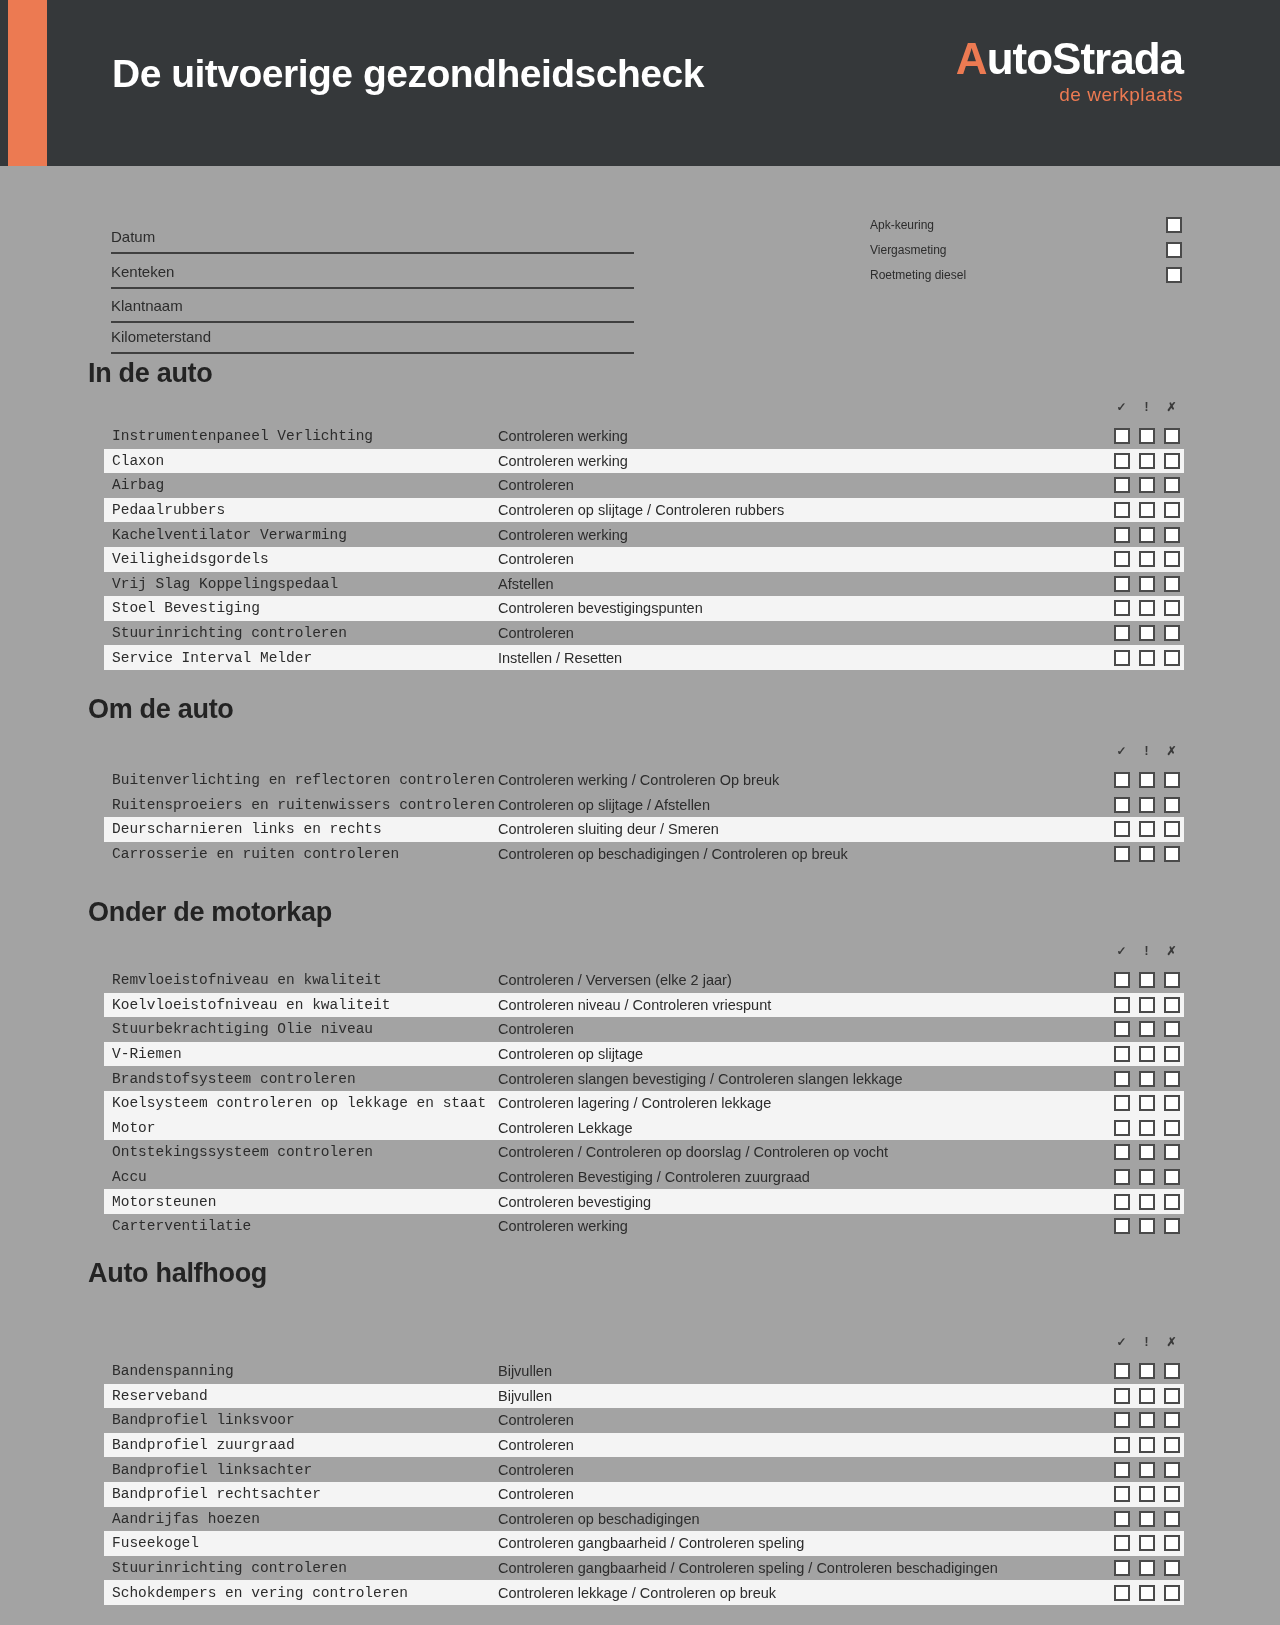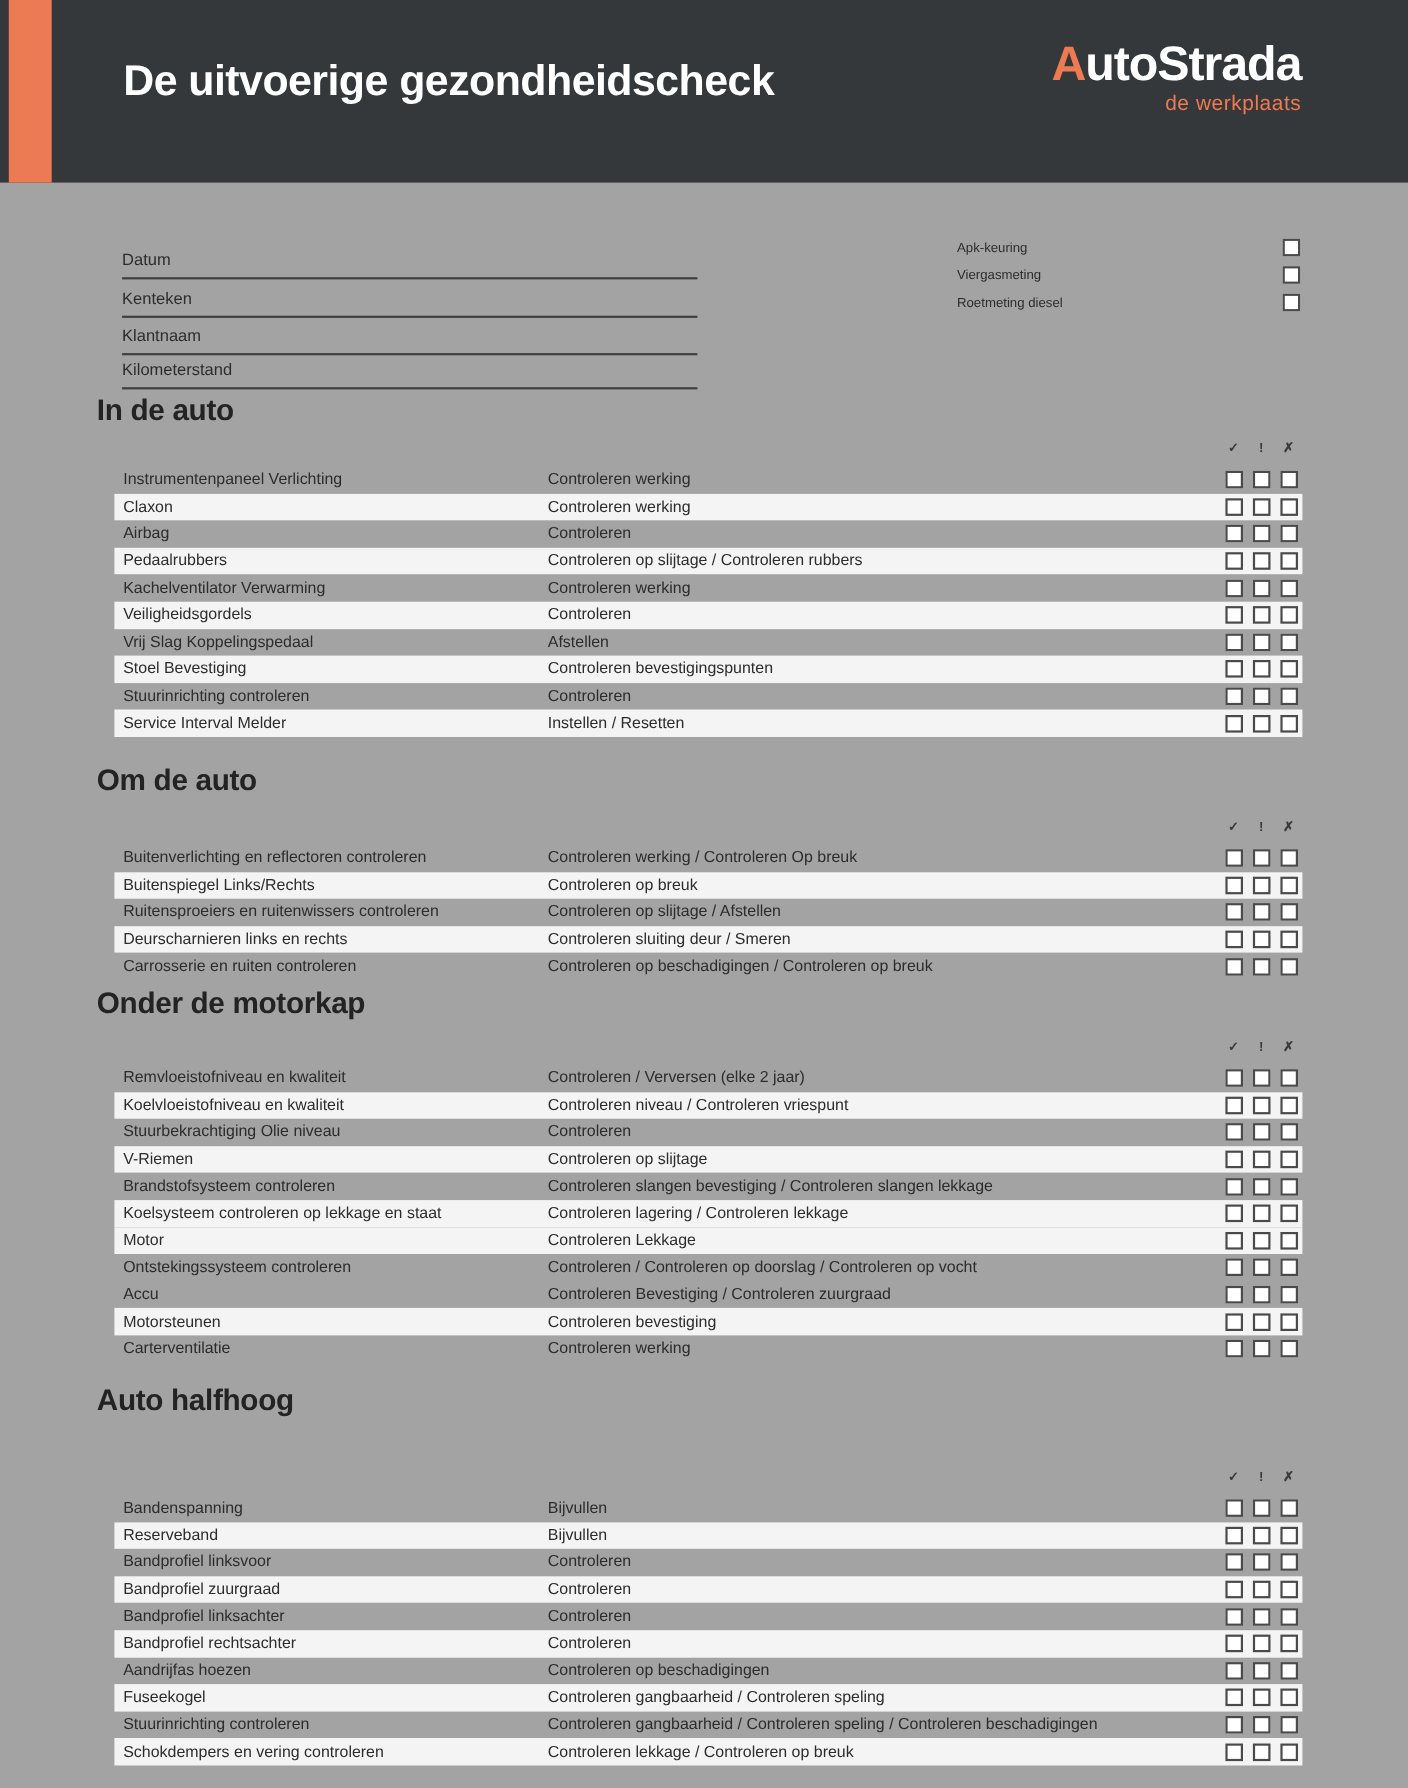--- a/index.html
+++ b/index.html
@@ -35,21 +35,21 @@
     position:absolute;left:88px;margin:0;font-size:27px;font-weight:bold;color:#232323;
     letter-spacing:-0.3px;white-space:nowrap;
   }
   .check-header{position:absolute;left:104px;width:1080px;display:flex;justify-content:flex-end;}
   .check-header .cell{
     width:25px;text-align:center;font-size:12px;font-weight:bold;color:#3a3a3a;line-height:15px;
   }
   .table{position:absolute;left:104px;width:1080px;}
   .row{display:flex;align-items:center;height:24.6px;font-size:14.5px;}
   .row.alt{background:var(--row-alt,#f4f4f4);}
-  .row .item{width:394px;padding-left:8px;box-sizing:border-box;white-space:nowrap;overflow:hidden;}
+  .row .item{width:394px;padding-left:8px;box-sizing:border-box;white-space:nowrap;overflow:hidden;font-family:Liberation Mono, monospace;}
   .row .action{flex:1;white-space:nowrap;overflow:hidden;}
   .row .checks{display:flex;flex:0 0 auto;}
   .checks .cell{width:25px;display:flex;justify-content:center;align-items:center;}
 </style>
 </head>
 <body>
 
 <div class="page">
 
   <div class="header">
@@ -264,35 +264,20 @@
               <div class="checkbox"></div>
             </div>
             <div class="cell">
               <div class="checkbox"></div>
             </div>
             <div class="cell">
               <div class="checkbox"></div>
             </div>
           </div>
         </div>
-        <div class="row alt">
-          <span class="item">Buitenspiegel Links/Rechts</span>
-          <span class="action">Controleren op breuk</span>
-          <div class="checks">
-            <div class="cell">
-              <div class="checkbox"></div>
-            </div>
-            <div class="cell">
-              <div class="checkbox"></div>
-            </div>
-            <div class="cell">
-              <div class="checkbox"></div>
-            </div>
-          </div>
-        </div>
         <div class="row">
           <span class="item">Ruitensproeiers en ruitenwissers controleren</span>
           <span class="action">Controleren op slijtage / Afstellen</span>
           <div class="checks">
             <div class="cell">
               <div class="checkbox"></div>
             </div>
             <div class="cell">
               <div class="checkbox"></div>
             </div>

